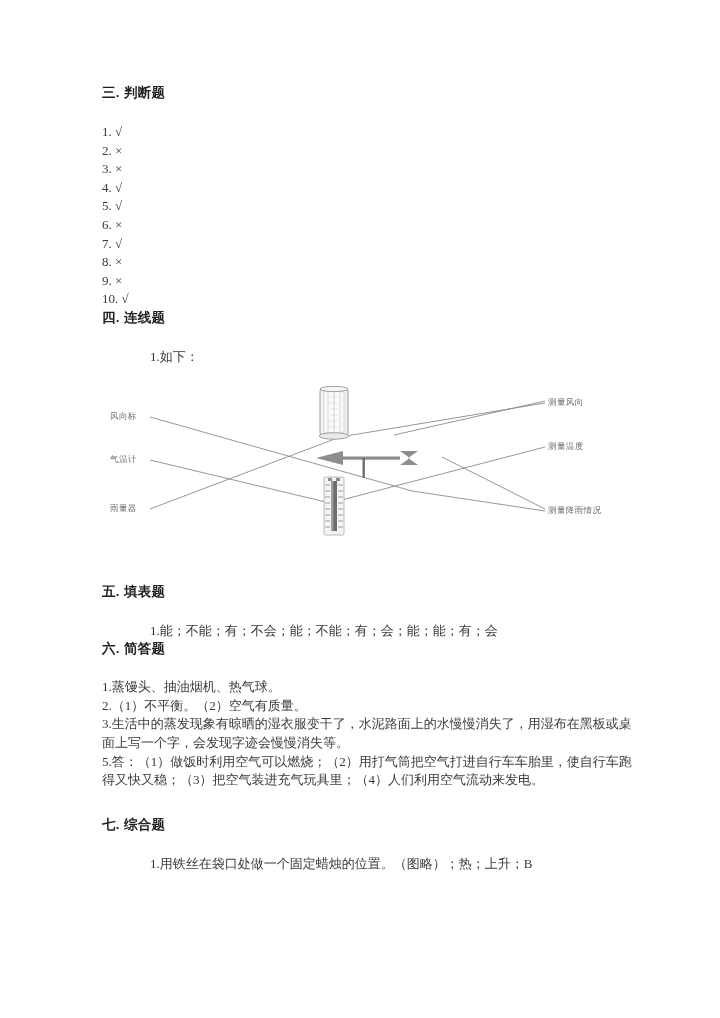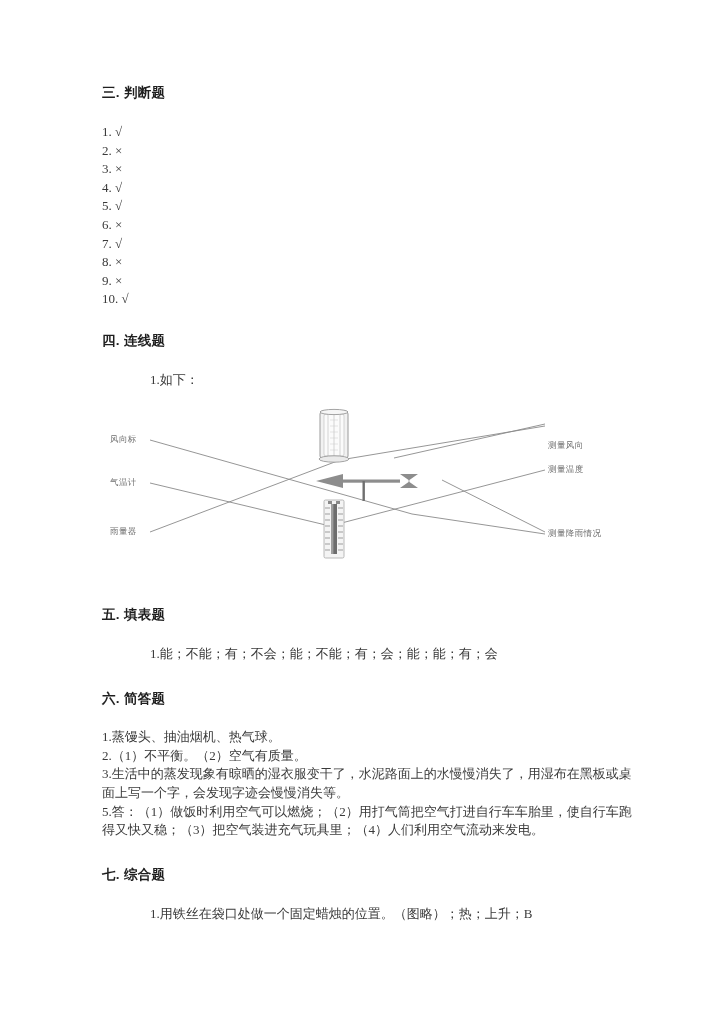--- a/index.html
+++ b/index.html
@@ -30,23 +30,23 @@
   .section-heading {
     font-family: "Liberation Sans", "DejaVu Sans", sans-serif;
     font-weight: bold;
     font-size: 13.5px;
     color: #1f1f1f;
     letter-spacing: 0.3px;
     margin: 0;
     line-height: 18px;
   }
   .sec-3  { margin-top: 0px; }
-  .sec-4  { margin-top: 23px; }
+  .sec-4  { }
   .sec-5  { margin-top: 28px; }
-  .sec-6  { margin-top: 27px; }
+  .sec-6  { }
   .sec-7  { margin-top: 26px; }
 
   
   .body-text {
     font-family: "Liberation Serif", "DejaVu Serif", serif;
     font-size: 13px;
     color: #3a3a3a;
     line-height: 18.6px;
     margin: 0;
   }
@@ -191,21 +191,21 @@
           </g>
           <rect x="226" y="93" width="4" height="3" fill="#8a8a8a"></rect>
           <rect x="234" y="93" width="4" height="3" fill="#8a8a8a"></rect>
         </g>
       </svg>
 
       <span class="diag-label dl-left" style="left:8px;  top:26px;">风向标</span>
       <span class="diag-label dl-left" style="left:8px;  top:69px;">气温计</span>
       <span class="diag-label dl-left" style="left:8px;  top:118px;">雨量器</span>
 
-      <span class="diag-label dl-right" style="left:446px; top:12px;margin-top:20px;">测量风向</span>
+      <span class="diag-label dl-right" style="left:446px; top:12px;">测量风向</span>
       <span class="diag-label dl-right" style="left:446px; top:56px;">测量温度</span>
       <span class="diag-label dl-right" style="left:446px; top:120px;">测量降雨情况</span>
     </div>
 
     <div class="section-heading sec-5">五. 填表题</div>
 
     <p class="body-text lead-gap">1.能；不能；有；不会；能；不能；有；会；能；能；有；会</p>
 
     <div class="section-heading sec-6">六. 简答题</div>
 

